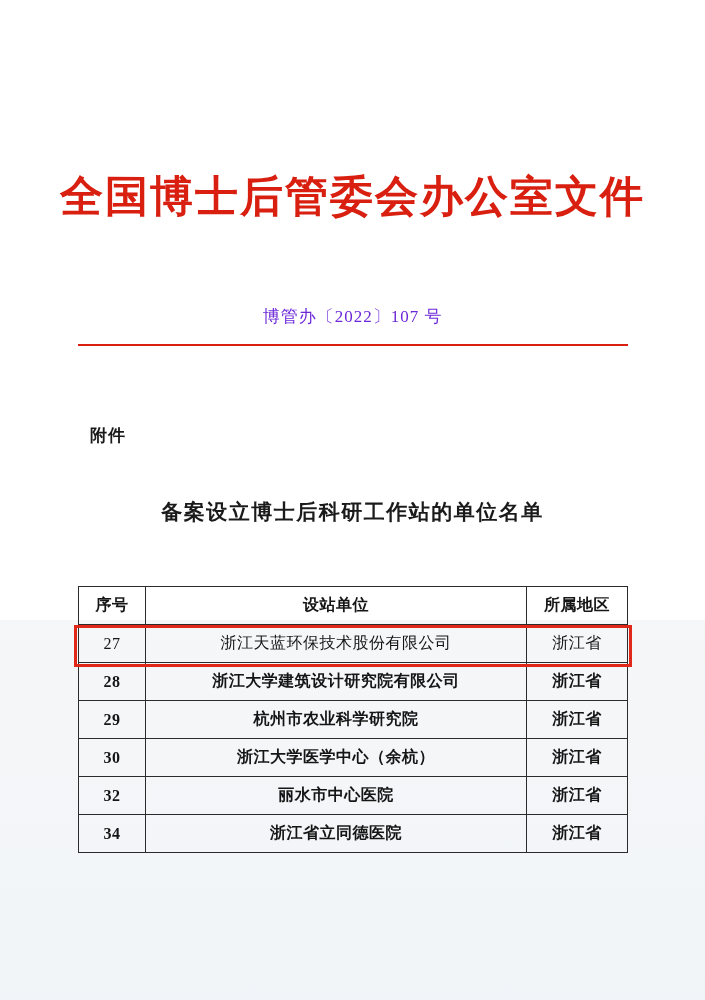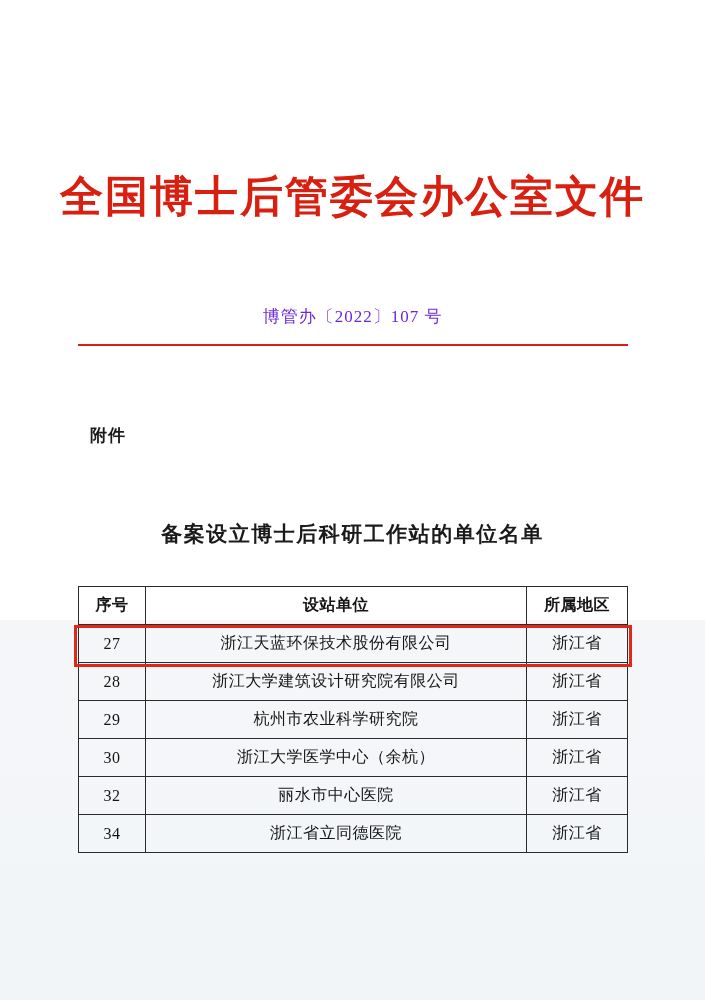--- a/index.html
+++ b/index.html
@@ -73,37 +73,36 @@
   }
   .list-title {
     position: absolute;
     top: 498px;
     left: 0;
     right: 0;
     text-align: center;
     font-size: 21px;
     font-weight: bold;
     letter-spacing: 1.5px;
-    margin-top: 22px;
   }
   table.unit-table {
     position: absolute;
     top: 586px;
     left: 78px;
     width: 550px;
     border-collapse: collapse;
     table-layout: fixed;
     background: transparent;
   }
   table.unit-table td, table.unit-table th {
     border: 1px solid #2b2b2b;
     height: 37px;
     text-align: center;
     font-size: 16px;
-    font-weight: normal;
+    font-weight: bold;
     padding: 0 2px;
     color: #151515;
     letter-spacing: 0.5px;
   }
   table.unit-table th {
     font-weight: bold;
     font-size: 16px;
     margin-left: 10px;
   }
   .col-no { width: 62px; }

